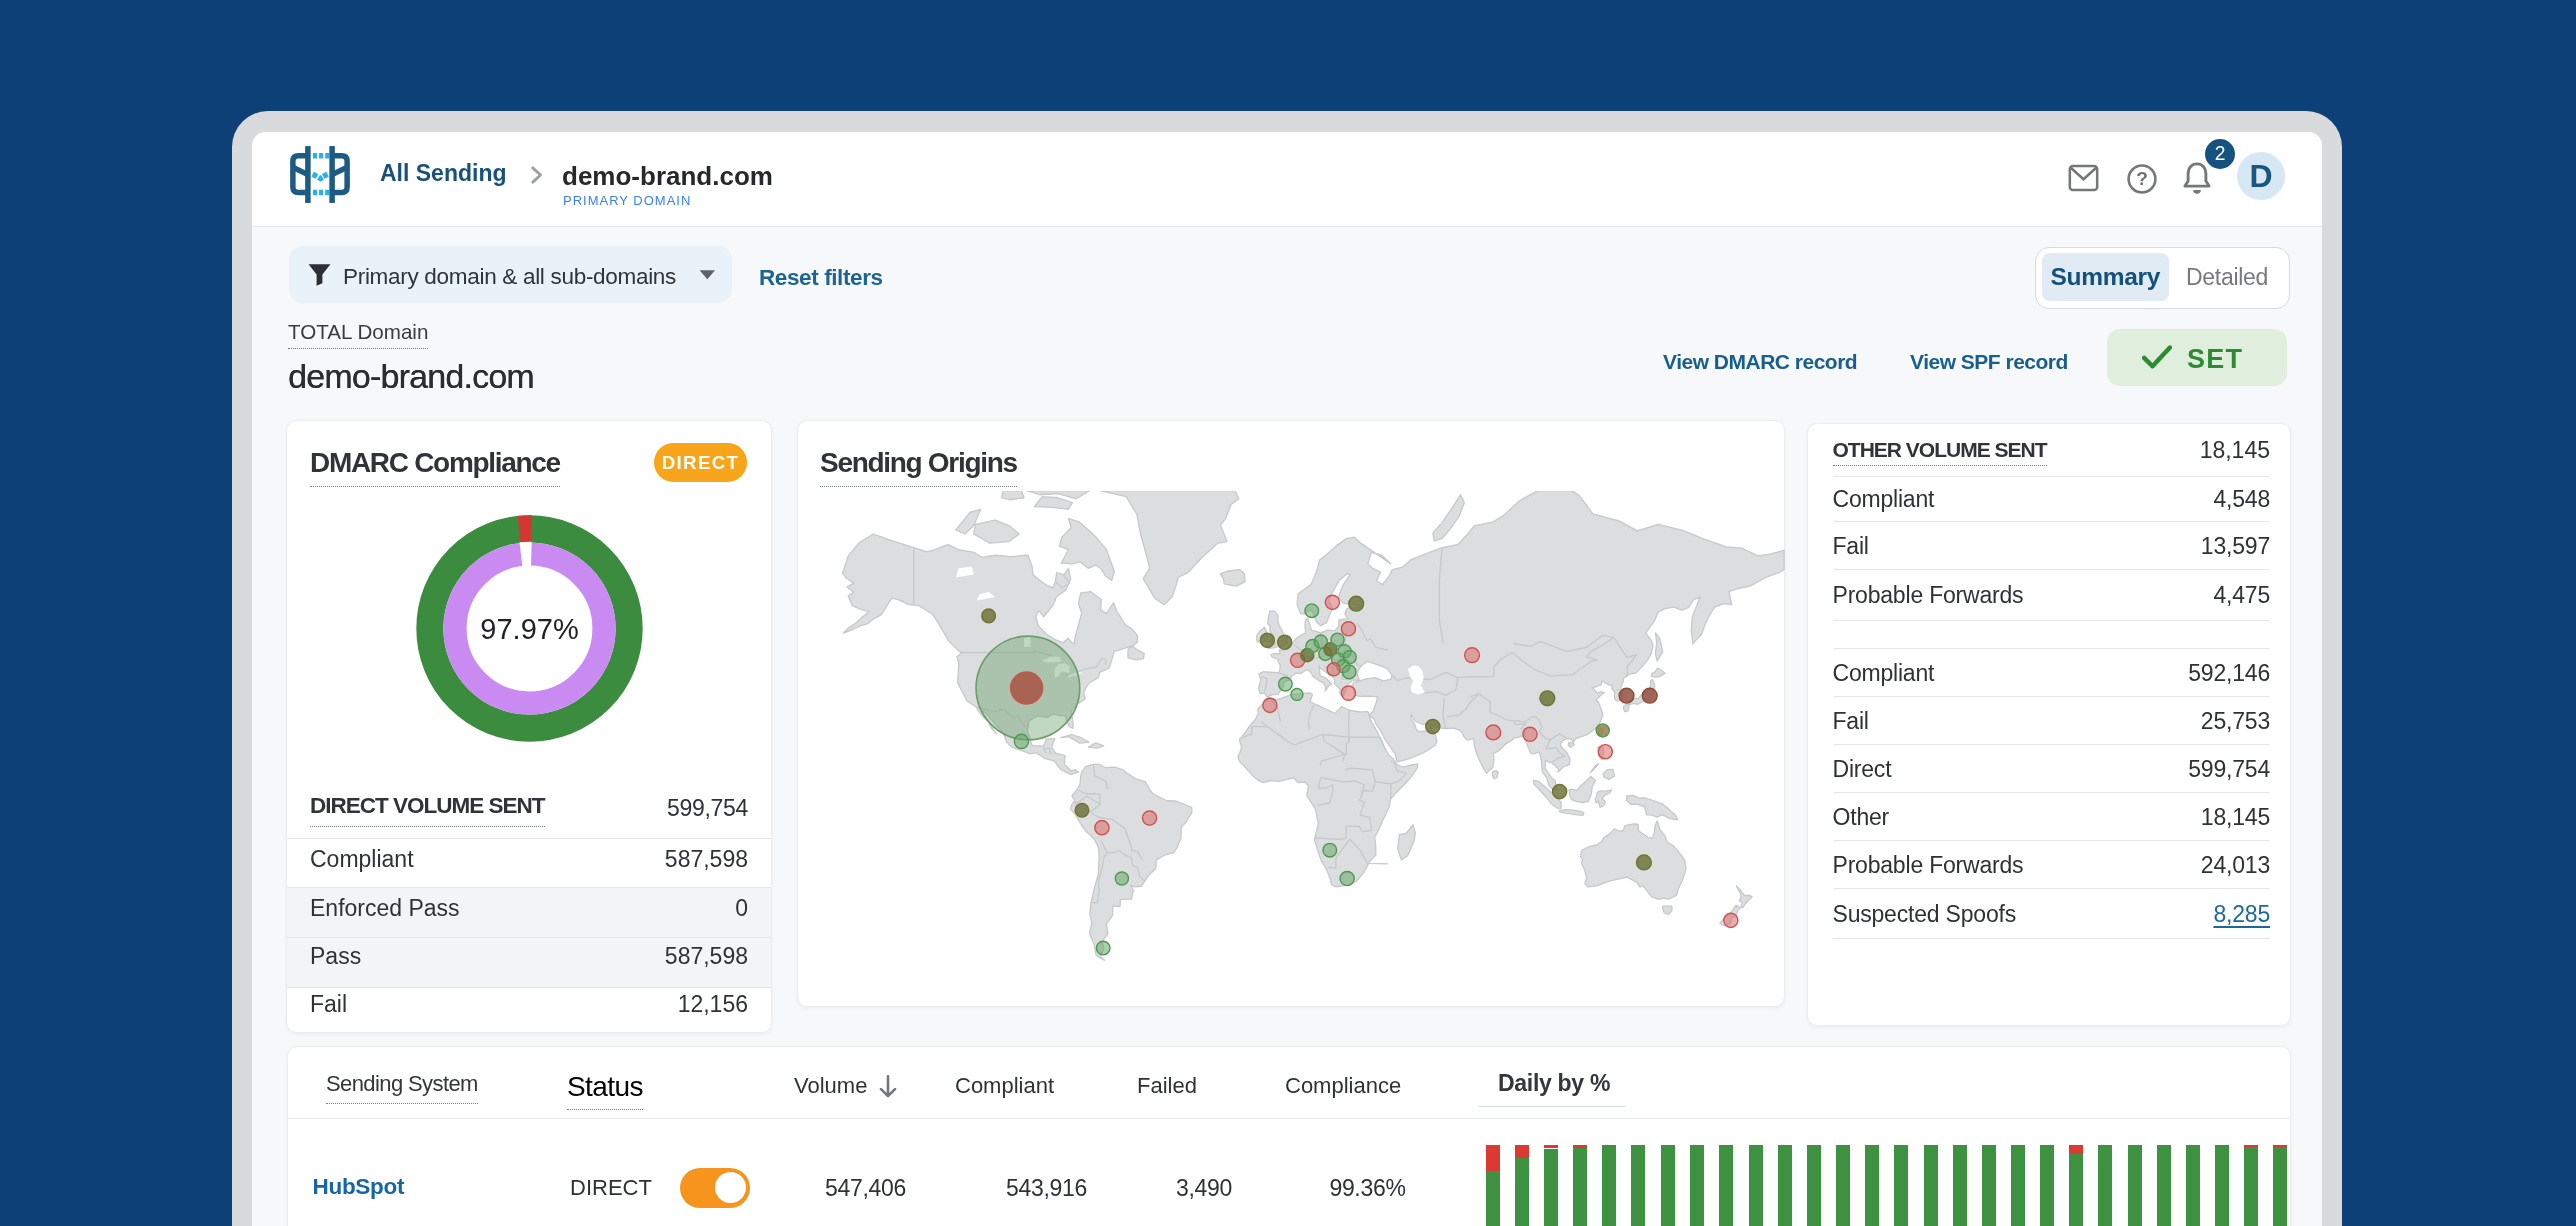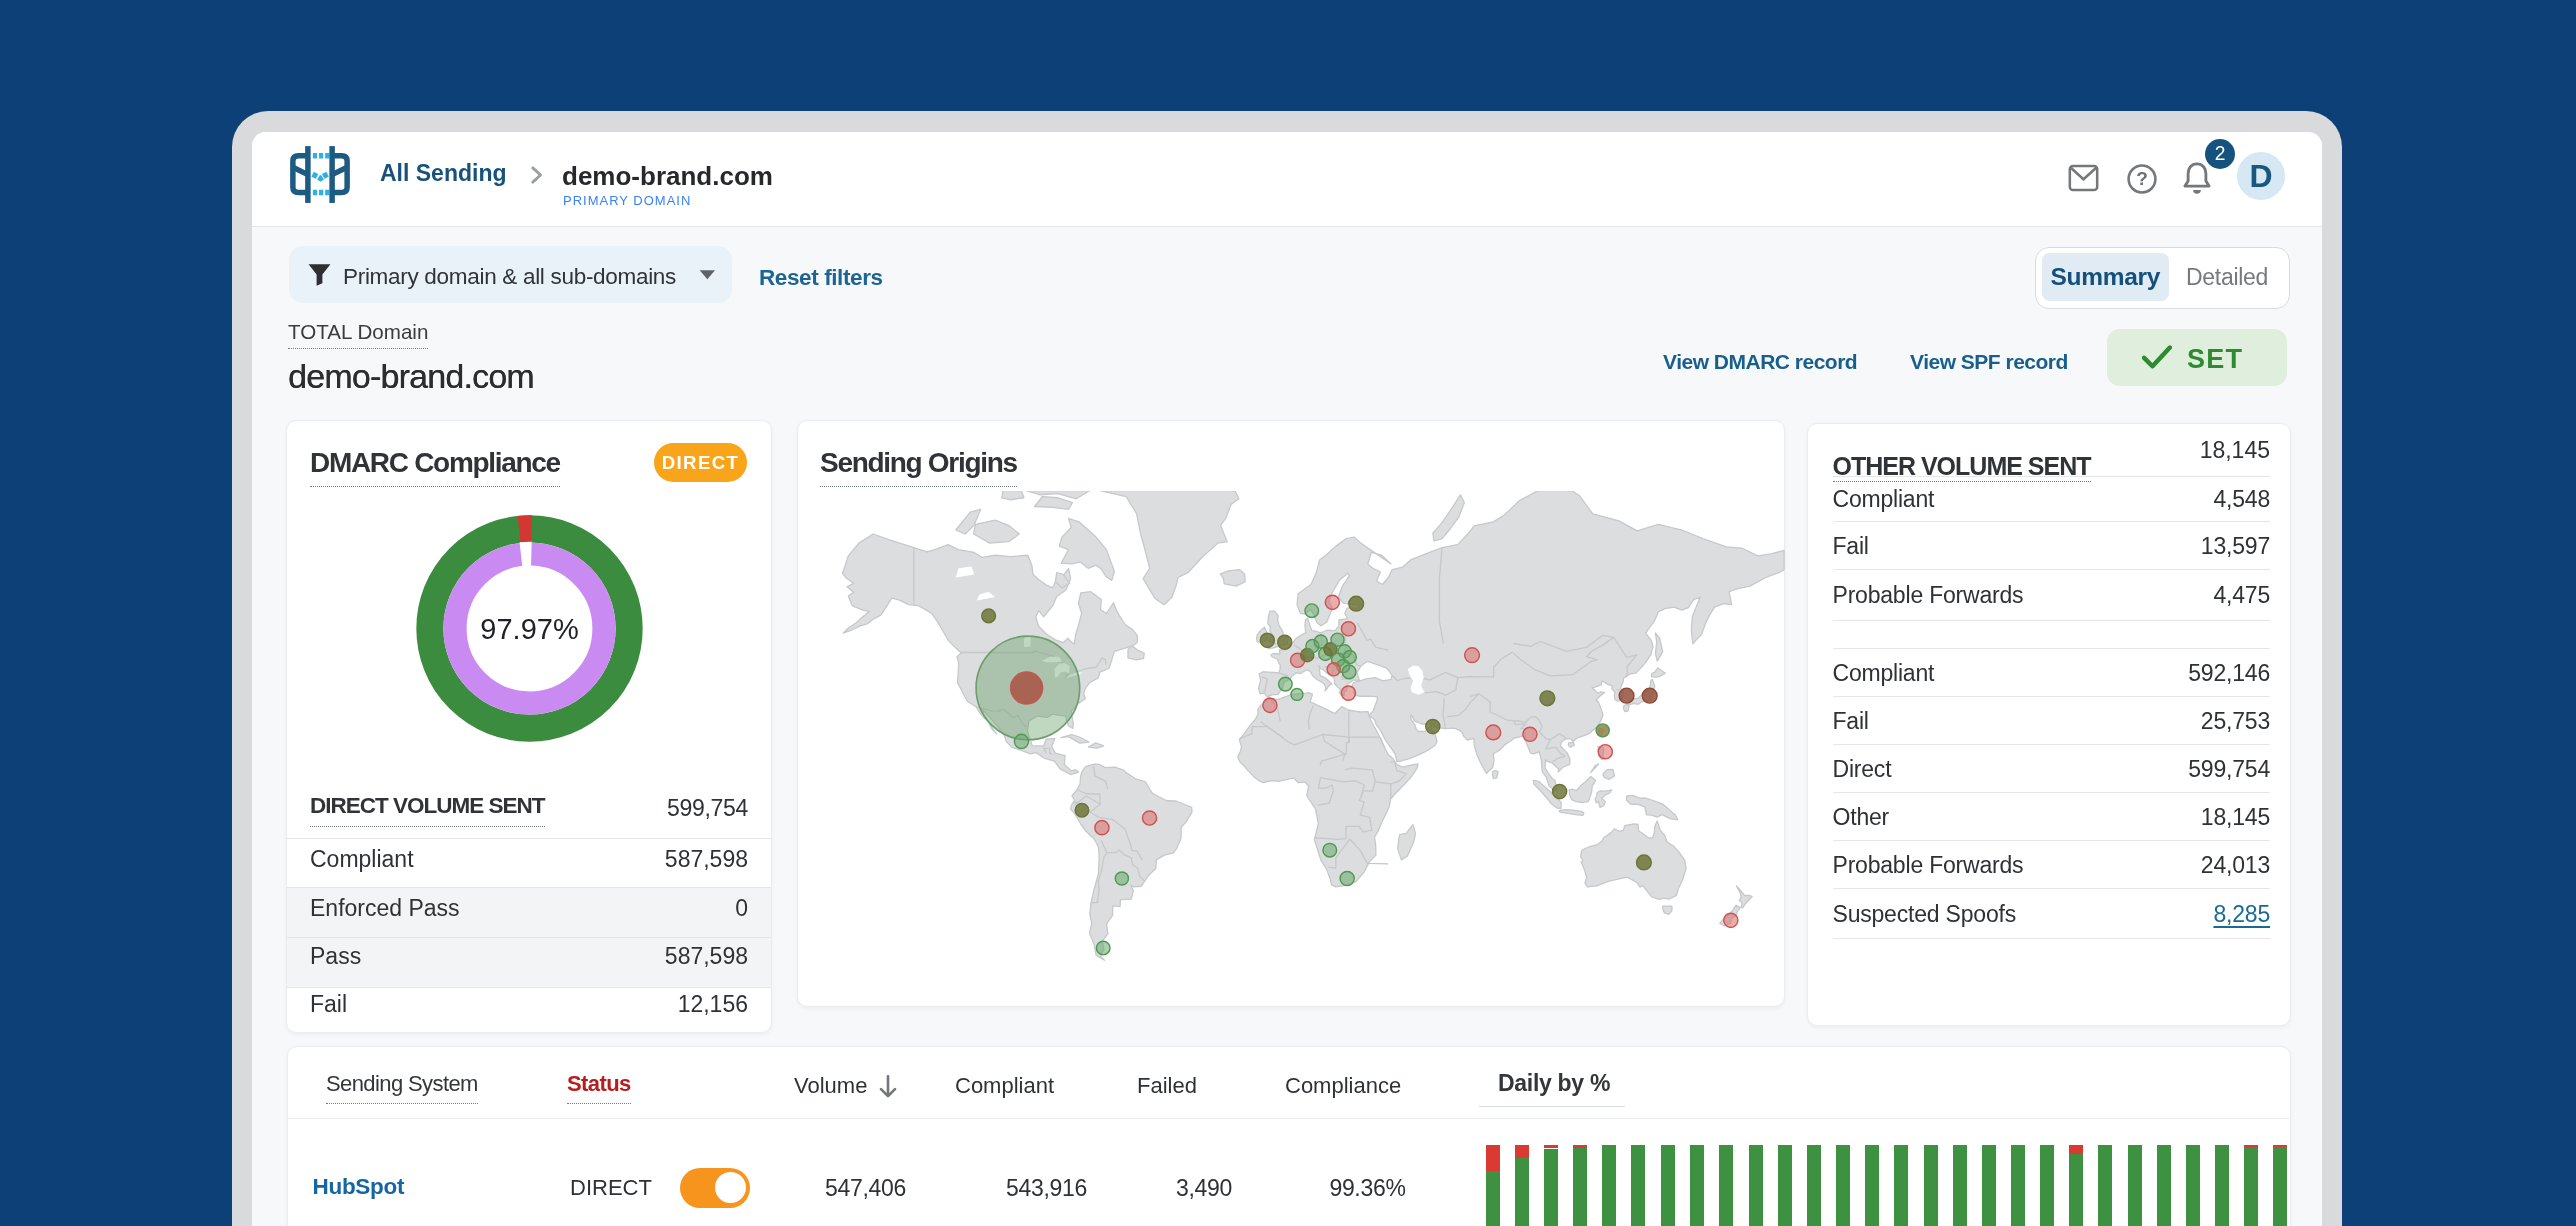--- a/index.html
+++ b/index.html
@@ -262,40 +262,40 @@
 <circle cx="1287" cy="577" r="11.5" fill="rgba(106,112,52,0.82)" stroke="#6d7435" stroke-width="2.2"></circle>
 <circle cx="1422" cy="667" r="11.0" fill="rgba(219,106,103,0.55)" stroke="#cc5450" stroke-width="2.2"></circle>
 </g>
 </svg>
   </div>
 </div>
 
 <div class="card" style="left:1555px;top:291px;width:484px;height:603px">
   <div class="abs" style="left:24.5px;right:20px;top:0">
     <div style="position:relative;height:52px;line-height:52px">
-      <span class="dotu ttl" style="font-size:25px;letter-spacing:-1px;display:inline-block;line-height:30px;margin-top:27px">OTHER VOLUME SENT</span>
+      <span class="dotu ttl" style="font-size:21px;letter-spacing:-1px;display:inline-block;line-height:30px;margin-top:11px">OTHER VOLUME SENT</span>
       <span class="abs" style="right:0;top:0;font-size:23px;color:#2f3235">18,145</span>
     </div>
     <div class="rowline" style="position:relative;height:45px;line-height:45px;font-size:23px;letter-spacing:-0.2px;color:#2f3235">Compliant<span class="abs" style="right:0">4,548</span></div>
     <div class="rowline" style="position:relative;height:48px;line-height:48px;font-size:23px;letter-spacing:-0.2px;color:#2f3235">Fail<span class="abs" style="right:0">13,597</span></div>
     <div class="rowline" style="position:relative;height:51px;line-height:51px;font-size:23px;letter-spacing:-0.2px;color:#2f3235">Probable Forwards<span class="abs" style="right:0">4,475</span></div>
     <div class="rowline" style="height:28px"></div>
     <div class="rowline" style="position:relative;height:48px;line-height:48px;font-size:23px;letter-spacing:-0.2px;color:#2f3235">Compliant<span class="abs" style="right:0">592,146</span></div>
     <div class="rowline" style="position:relative;height:48px;line-height:48px;font-size:23px;letter-spacing:-0.2px;color:#2f3235">Fail<span class="abs" style="right:0">25,753</span></div>
     <div class="rowline" style="position:relative;height:48px;line-height:48px;font-size:23px;letter-spacing:-0.2px;color:#2f3235">Direct<span class="abs" style="right:0">599,754</span></div>
     <div class="rowline" style="position:relative;height:48px;line-height:48px;font-size:23px;letter-spacing:-0.2px;color:#2f3235">Other<span class="abs" style="right:0">18,145</span></div>
     <div class="rowline" style="position:relative;height:48px;line-height:48px;font-size:23px;letter-spacing:-0.2px;color:#2f3235">Probable Forwards<span class="abs" style="right:0">24,013</span></div>
     <div class="rowline" style="position:relative;height:50px;line-height:50px;font-size:23px;letter-spacing:-0.2px;color:#2f3235">Suspected Spoofs<span class="abs" style="right:0;color:#1a6a96;text-decoration:underline;text-underline-offset:3.9px">8,285</span></div>
     <div class="rowline" style="height:38px"></div>
   </div>
 </div>
 
 <div class="card" style="left:35px;top:914px;width:2004px;height:386px">
   <div class="abs dotu" style="left:38px;top:24.5px;font-size:22px;letter-spacing:-0.6px;font-weight:normal;color:#33363a;padding-bottom:6.4px">Sending System</div>
-  <div class="abs dotu" style="left:279px;top:24.5px;font-size:22px;letter-spacing:-0.6px;font-weight:bold;color:#b91c1c;padding-bottom:6.4px">Status</div>
+  <div class="abs dotu" style="left:279px;top:24.5px;font-size:28px;letter-spacing:-0.6px;font-weight:normal;color:#000000;padding-bottom:6.4px">Status</div>
   <div class="abs" style="left:506px;top:26px;font-size:22px;color:#2f3235">Volume</div>
   <svg class="abs" style="left:589px;top:27px" width="22" height="24.5" viewBox="0 0 36 42">
           <path d="M18 4 V36 M6 26 L18 38 L30 26" stroke="#73777b" stroke-width="4.5" fill="none" stroke-linecap="round" stroke-linejoin="round"></path>
         </svg>
   <div class="abs" style="left:667px;top:26px;font-size:22px;color:#2f3235">Compliant</div>
   <div class="abs" style="left:849px;top:26px;font-size:22px;color:#2f3235">Failed</div>
   <div class="abs" style="left:997px;top:26px;font-size:22px;color:#2f3235">Compliance</div>
   <div class="abs" style="left:1210px;top:23px;font-size:23px;letter-spacing:-0.3px;font-weight:bold;color:#33363a;white-space:nowrap">Daily by %</div>
   <div class="abs" style="left:1191px;top:59px;width:146px;height:1.9px;background:#d7dadd"></div>
   <div class="abs" style="left:0;top:71px;width:100%;border-top:1.3px solid #e8eaec"></div>

